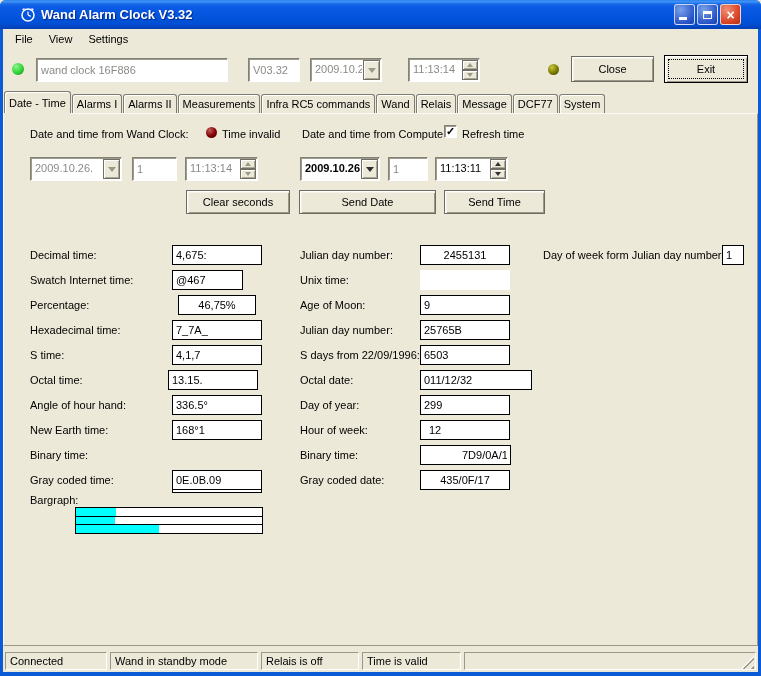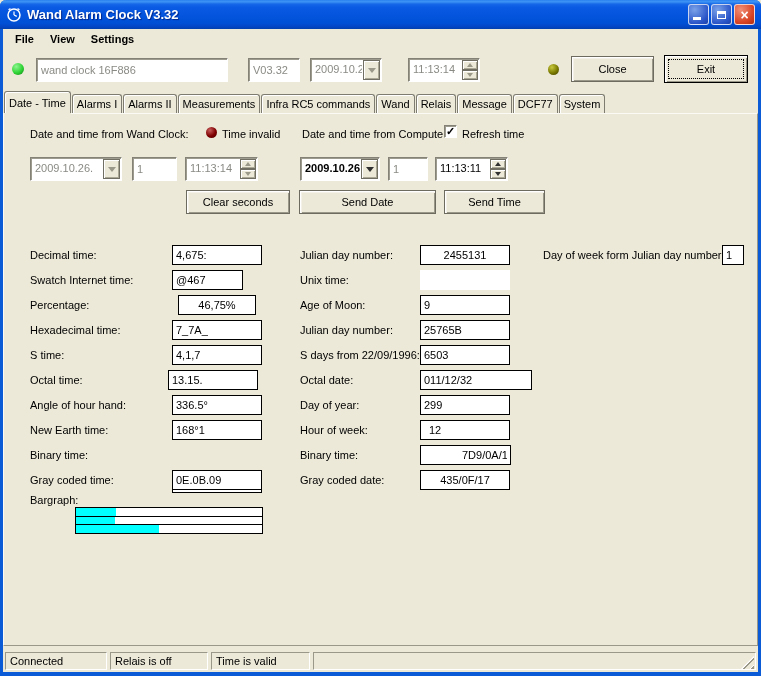--- a/index.html
+++ b/index.html
@@ -3,30 +3,30 @@
 <meta charset="utf-8">
 <style>
   * { margin:0; padding:0; box-sizing:border-box; }
   html,body { width:761px; height:676px; }
   body { font-family:"Liberation Sans", sans-serif; font-size:11px; color:#000; background:#ECE9D8; position:relative; overflow:hidden; }
 
   
   .frame { position:absolute; inset:0; border-left:3px solid #0A5BD5; border-right:3px solid #0A5BD5; border-bottom:4px solid #0A5BD5; border-radius:6px 6px 0 0; }
   .titlebar { position:absolute; left:0; top:0; width:761px; height:29px; border-radius:6px 6px 0 0;
     background:linear-gradient(180deg,#2A80F0 0%, #3E95F5 6%, #1667E8 14%, #0A5AE3 25%, #0454DD 55%, #0050D5 80%, #0345C4 93%, #0340AB 100%);
-    display:flex; align-items:center; padding:0 6px; }
+    display:flex; align-items:center; padding:0 20px; }
   .titlebar .title { color:#fff; font-size:13px; font-weight:bold; margin-left:5px; text-shadow:1px 1px 1px #00268a; flex:1; }
   .winbtns { display:flex; gap:2px; }
   .winbtn { width:21px; height:21px; border-radius:3px; border:1px solid rgba(255,255,255,.75); display:flex; align-items:center; justify-content:center; position:relative; }
   .winbtn.blue { background:radial-gradient(circle at 30% 25%, #7AA1E8, #2A55C8 70%, #1A3FA8); }
   .winbtn.red  { background:radial-gradient(circle at 30% 25%, #F09078, #D84324 65%, #B03010); color:#fff; font-size:14px; font-weight:bold; line-height:1; }
   .glyph-min { position:absolute; left:4px; bottom:4px; width:8px; height:3px; background:#fff; }
   .glyph-max { width:9px; height:8px; border:1px solid #fff; border-top:3px solid #fff; }
 
-  .menubar { position:absolute; left:3px; top:29px; width:755px; height:19px; background:#ECE9D8; display:flex; align-items:center; padding-left:4px;font-weight:bold; }
+  .menubar { position:absolute; left:3px; top:29px; width:755px; height:19px; background:#ECE9D8; display:flex; align-items:center; padding-left:4px; }
   .menu-item { padding:2px 8px; cursor:default; }
 
   
   .sunken { background:#fff; border:1px solid #848276; border-bottom-color:#fff; border-right-color:#fff; box-shadow:inset 1px 1px 0 #9d9b8e; }
   .btn3d  { background:#ECE9D8; border:1px solid #716F64; box-shadow:inset 1px 1px 0 #fff, inset -1px -1px 0 #aaa795; display:flex; align-items:center; justify-content:center; }
   .field-txt { padding:0 4px; line-height:20px; white-space:nowrap; overflow:hidden; }
   .disabled-txt { color:#8a8a85; }
   .led { border-radius:50%; position:absolute; }
   .tri-down { width:0; height:0; border-left:4px solid transparent; border-right:4px solid transparent; border-top:5px solid #303030; }
   .tri-up-s { width:0; height:0; border-left:3px solid transparent; border-right:3px solid transparent; border-bottom:4px solid #303030; }
@@ -260,17 +260,18 @@
   <div class="bar-row">
       <div class="bar-fill" style="width: 21%; background: rgb(0, 255, 255);"></div>
     </div>
   <div class="bar-row">
       <div class="bar-fill" style="width: 44.5%; background: rgb(0, 255, 255);"></div>
     </div>
 </div>
 
 <div class="statusbar">
   <div class="spanel" style="width:102px;">Connected</div>
+  <div class="spanel" style="width:148px;">Wand in standby mode</div>
   <div class="spanel" style="width:98px;">Relais is off</div>
   <div class="spanel" style="width:99px;">Time is valid</div>
   <div class="spanel" style="flex:1;"></div>
   <div class="grip"></div>
 </div>
 
 </body></html>

